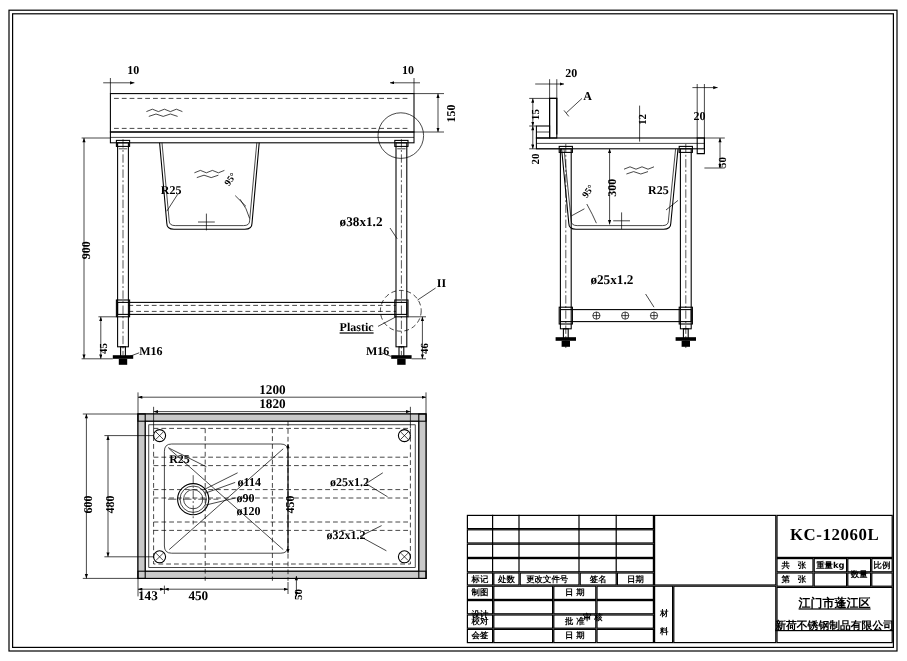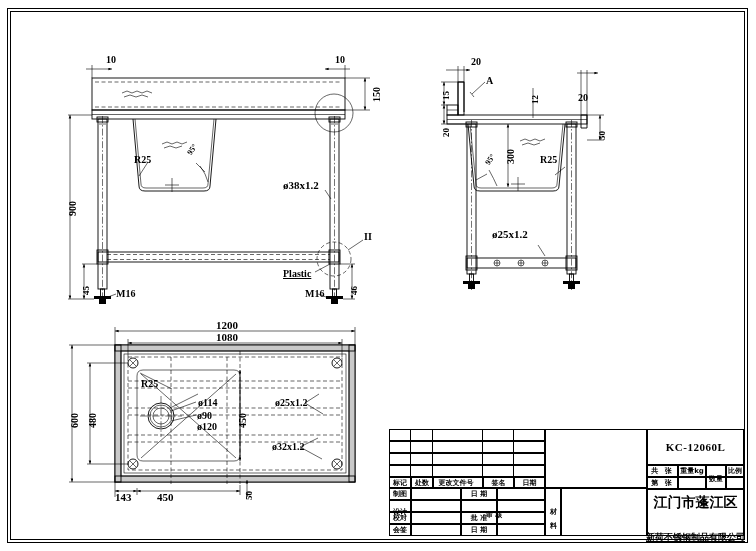--- a/index.html
+++ b/index.html
@@ -309,21 +309,21 @@
   <div class="t" style="left:486px;top:76px;">A</div>
   <div class="t t9 vt" style="left:531px;top:104px;">12</div>
   <div class="t" style="left:578px;top:93px;">20</div>
   <div class="t t9 vt" style="left:598px;top:140px;">50</div>
   <div class="t vt" style="left:506px;top:164px;">300</div>
   <div class="t t8" style="left:484px;top:162px;transform:rotate(-55deg);transform-origin:0 0;">95°</div>
   <div class="t" style="left:540px;top:155px;">R25</div>
   <div class="t t11" style="left:492px;top:229px;">ø25x1.2</div>
 
   <div class="t t11" style="left:216px;top:320px;">1200</div>
-  <div class="t t11" style="left:216px;top:332px;">1080</div>
+  <div class="t t11" style="left:216px;top:332px;">1820</div>
   <div class="t vt" style="left:70px;top:428px;">600</div>
   <div class="t vt" style="left:88px;top:428px;">480</div>
   <div class="t vt" style="left:238px;top:428px;">450</div>
   <div class="t t11" style="left:157px;top:492px;">450</div>
   <div class="t t11" style="left:115px;top:492px;">143</div>
   <div class="t t9 vt" style="left:245px;top:500px;">50</div>
   <div class="t" style="left:141px;top:379px;">R25</div>
   <div class="t" style="left:197px;top:389px;margin-top:33px;">ø120</div>
   <div class="t" style="left:198px;top:398px;">ø114</div>
   <div class="t" style="left:197px;top:411px;">ø90</div>
@@ -382,35 +382,35 @@
     <div class="cell" style="left:108px;top:95px;width:48px;height:12px;"></div>
 
     <div class="cell" style="left:156px;top:0;width:102px;height:59px;"></div>
 
     <div class="cell" style="left:156px;top:59px;width:16px;height:48px;"></div>
     <div class="ct cn" style="left:156px;top:59px;width:16px;height:48px;writing-mode:vertical-rl;letter-spacing:6px;">材 料</div>
 
     <div class="cell" style="left:172px;top:59px;width:86px;height:48px;"></div>
 
     <div class="cell" style="left:258px;top:0;width:97px;height:36px;"></div>
-    <div class="ct" style="left:258px;top:0;width:97px;height:36px;font-family:'Liberation Serif',serif;font-size:11px;letter-spacing:0.5px;">KC-12060L</div>
+    <div class="ct" style="left:258px;top:0;width:97px;height:36px;font-family:'Liberation Serif',serif;font-size:14px;letter-spacing:0.5px;">KC-12060L</div>
 
     <div class="cell" style="left:258px;top:36px;width:31px;height:12px;"></div>
     <div class="ct cn" style="left:258px;top:36px;width:31px;height:12px;letter-spacing:2px;">共  张</div>
     <div class="cell" style="left:289px;top:36px;width:28px;height:12px;"></div>
     <div class="ct cn" style="left:289px;top:36px;width:28px;height:12px;">重量kg</div>
     <div class="cell" style="left:317px;top:36px;width:20px;height:12px;"></div>
     <div class="ct cn" style="left:317px;top:36px;width:20px;height:28px;">数量</div>
     <div class="cell" style="left:337px;top:36px;width:18px;height:12px;"></div>
     <div class="ct cn" style="left:337px;top:36px;width:18px;height:12px;">比例</div>
 
     <div class="cell" style="left:258px;top:48px;width:31px;height:12px;"></div>
     <div class="ct cn" style="left:258px;top:48px;width:31px;height:12px;letter-spacing:2px;">第  张</div>
     <div class="cell" style="left:289px;top:48px;width:28px;height:12px;"></div>
     <div class="cell" style="left:317px;top:48px;width:20px;height:12px;"></div>
     <div class="cell" style="left:337px;top:48px;width:18px;height:12px;"></div>
 
     <div class="cell" style="left:258px;top:60px;width:97px;height:47px;"></div>
-    <div class="ct cn" style="left:258px;top:66px;width:97px;height:16px;font-size:14px;">江门市蓬江区</div>
-    <div class="ct cn" style="left:258px;top:100px;width:97px;height:16px;font-size:9px;text-decoration:underline;">新荷不锈钢制品有限公司</div>
+    <div class="ct cn" style="left:258px;top:66px;width:97px;height:16px;font-size:10px;text-decoration:underline;">江门市蓬江区</div>
+    <div class="ct cn" style="left:258px;top:84px;width:97px;height:16px;font-size:9px;text-decoration:underline;">新荷不锈钢制品有限公司</div>
   </div>
 
 </div>
 
 </body></html>

